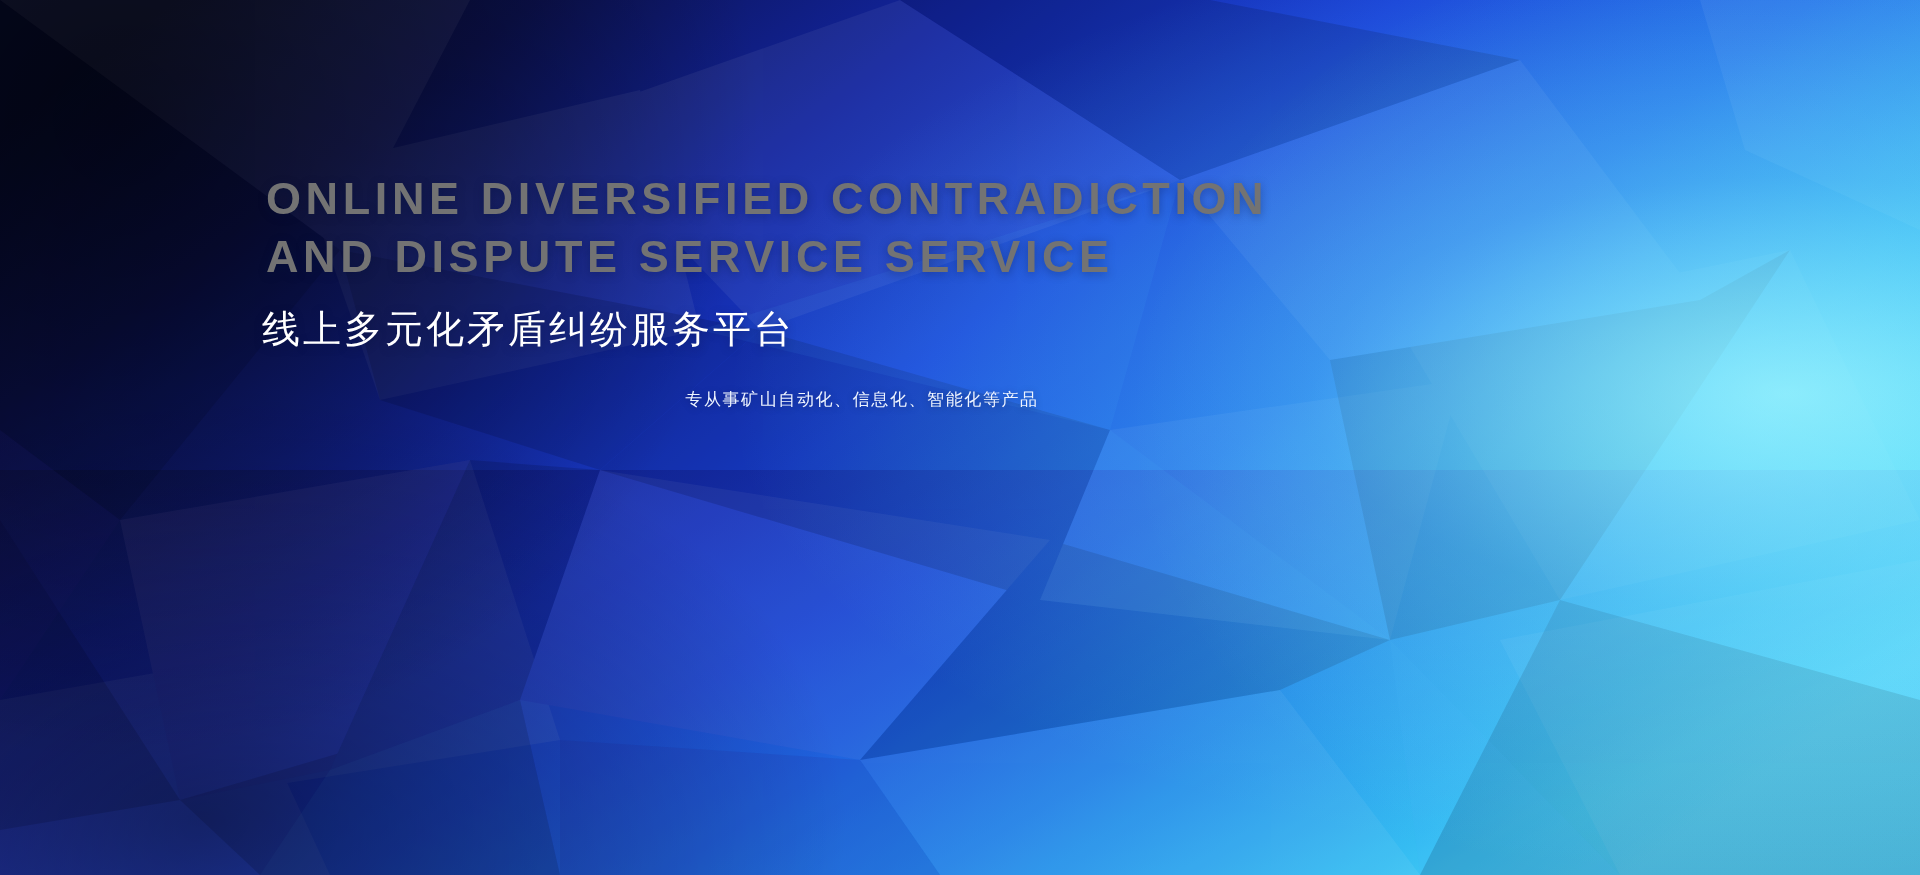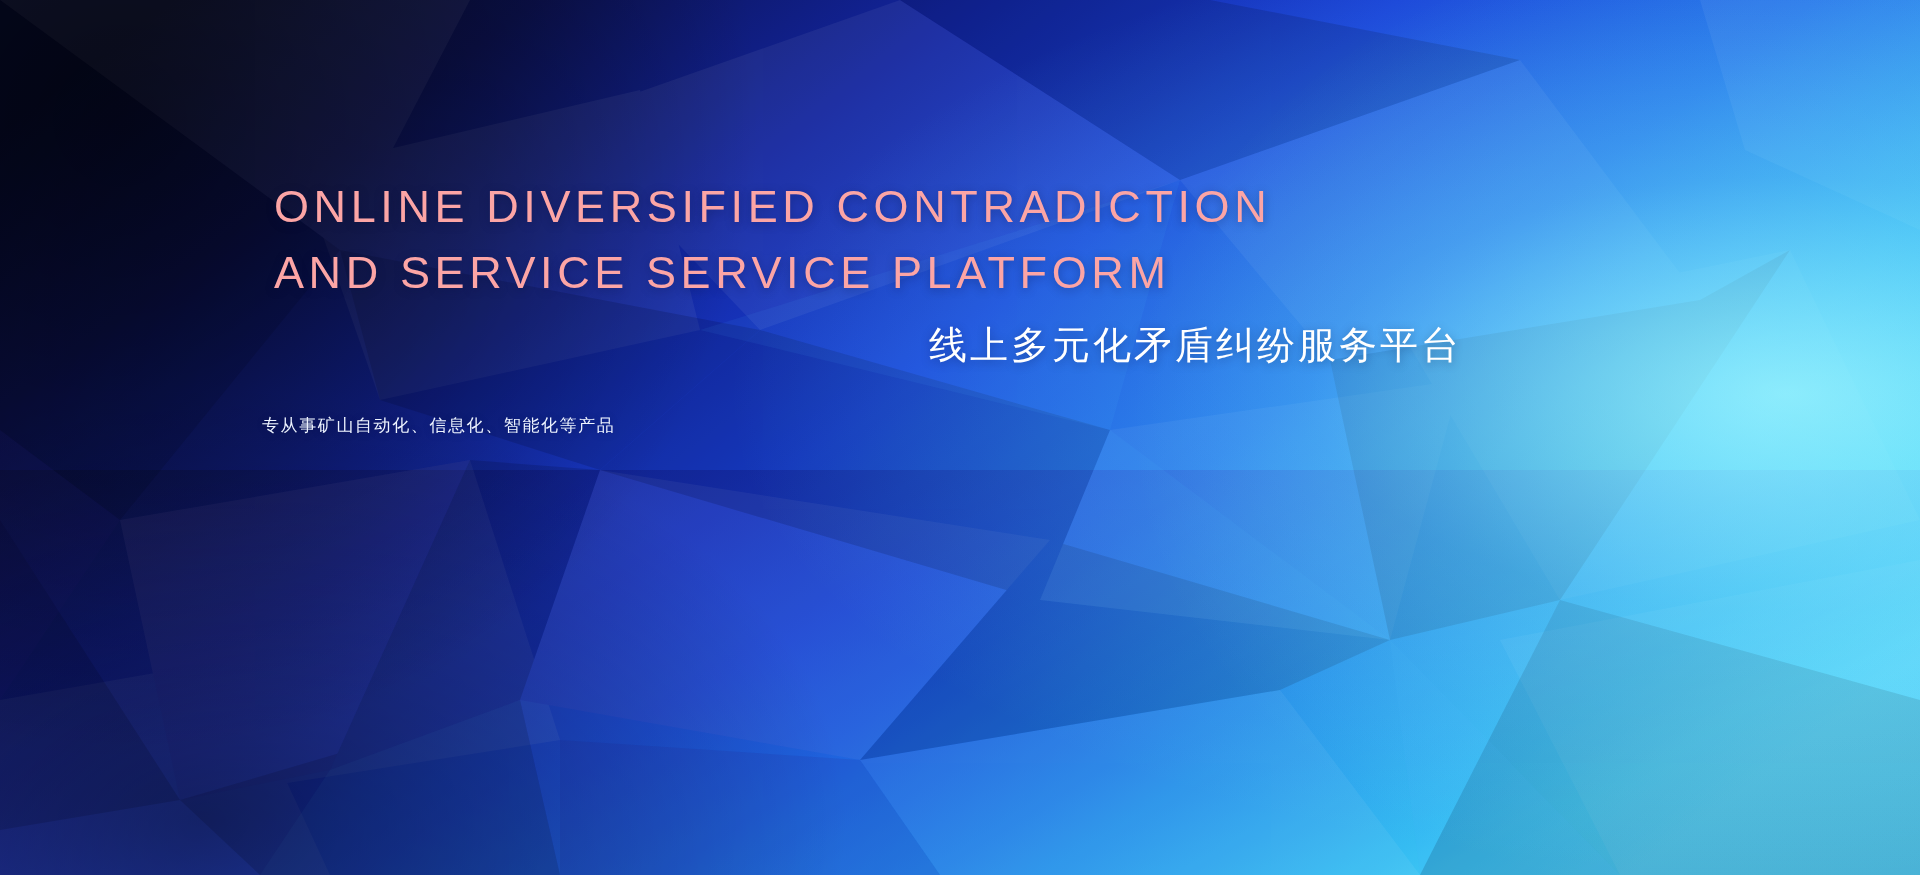--- a/index.html
+++ b/index.html
@@ -33,42 +33,42 @@
       radial-gradient(ellipse 820px 820px at 120px 120px, rgba(0,0,0,0.55) 0%, rgba(0,0,0,0.28) 45%, rgba(0,0,0,0) 78%),
       radial-gradient(ellipse 900px 600px at 200px 820px, rgba(0,0,0,0.45) 0%, rgba(0,0,0,0) 72%);
   }
   #content {
     position: absolute;
     left: 262px;
     top: 168px;
     width: 1200px;
   }
   .headline {
-    color: #fca5a5;
+    color: #737373;
     font-size: 45px;
     line-height: 54px;
-    font-weight: 400;
+    font-weight: 700;
     letter-spacing: 4.6px;
-    margin: 12px;
+    margin: 4px;
     text-shadow: 0 2px 10px rgba(4, 16, 60, 0.35);
     white-space: nowrap;
   }
   .subtitle {
     color: #ffffff;
     font-size: 38px;
     line-height: 46px;
     font-weight: 400;
     letter-spacing: 3px;
     margin: 22px 0 0 0;
     text-shadow: 0 2px 10px rgba(4, 16, 60, 0.35);
     white-space: nowrap;
-    text-align: right;
   }
   .desc-block {
-    margin-top: 43px;
+    margin-top: 33px;
+    text-align: center;
   }
   .desc-line {
     color: #eef4ff;
     font-size: 17px;
     line-height: 30px;
     font-weight: 400;
     letter-spacing: 1.6px;
     margin: 0;
     text-shadow: 0 1px 7px rgba(4, 16, 60, 0.35);
     white-space: nowrap;
@@ -151,20 +151,20 @@
       <polygon points="0,430 120,520 0,700"></polygon>
     </g>
 
     <rect x="0" y="0" width="1920" height="875" fill="url(#glow)"></rect>
   </svg>
 
   <div id="vignette"></div>
 
   <div id="content">
     <h1 class="headline">ONLINE DIVERSIFIED CONTRADICTION</h1>
-    <h1 class="headline">AND SERVICE SERVICE PLATFORM</h1>
+    <h1 class="headline">AND DISPUTE SERVICE SERVICE</h1>
     <h2 class="subtitle">线上多元化矛盾纠纷服务平台</h2>
     <div class="desc-block">
       <p class="desc-line">专从事矿山自动化、信息化、智能化等产品</p>
     </div>
   </div>
 
 </div>
 
 </body></html>

